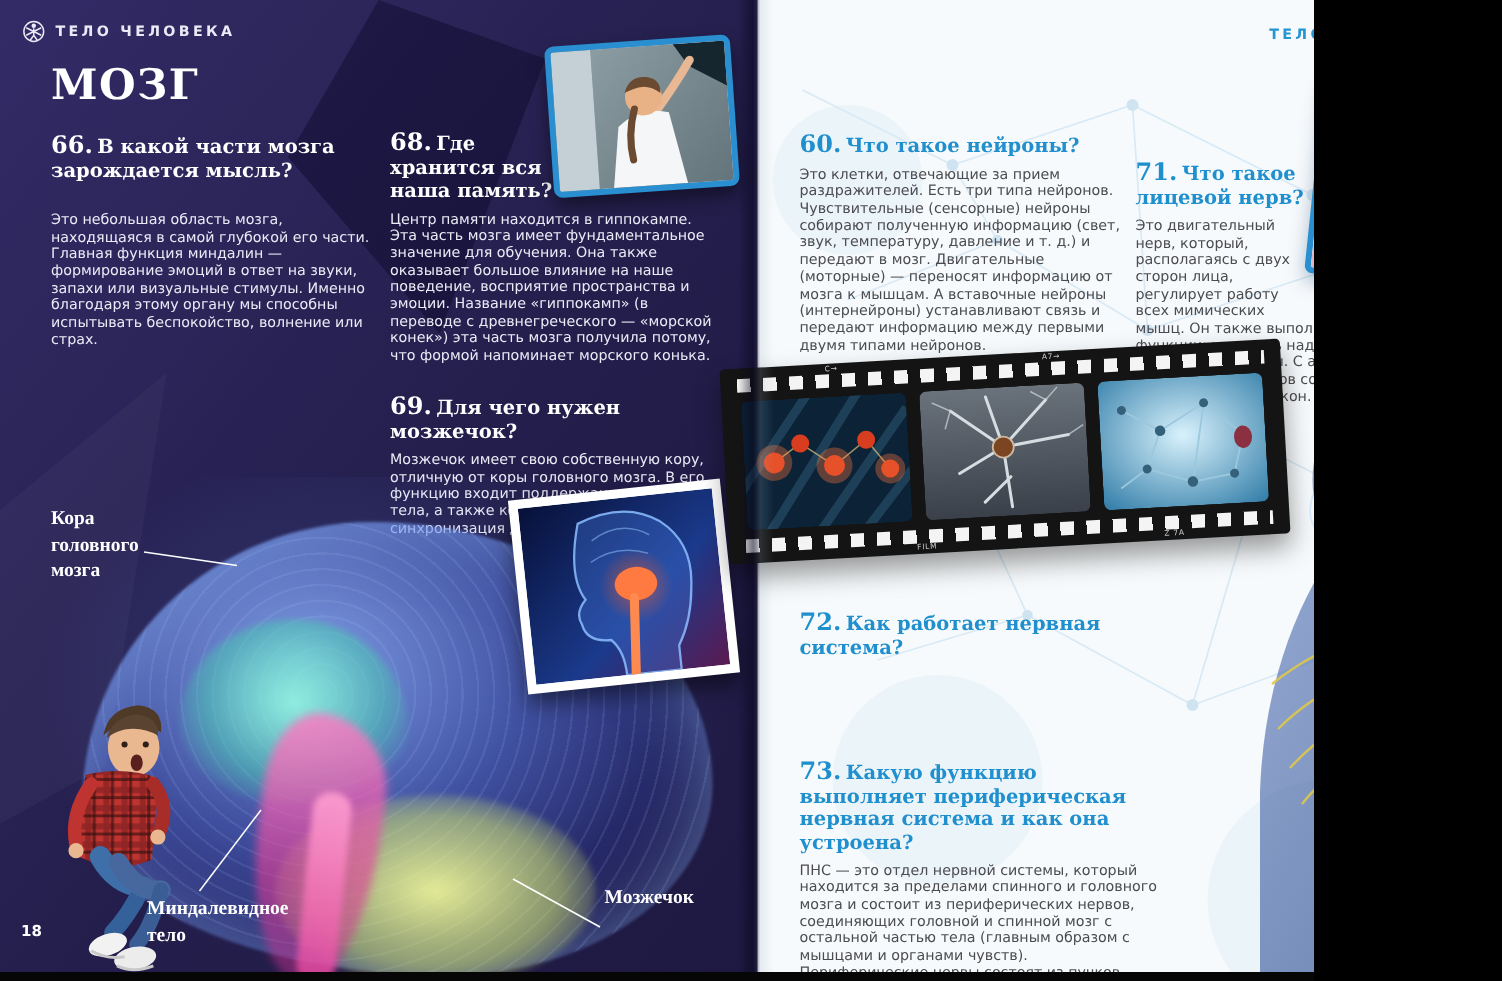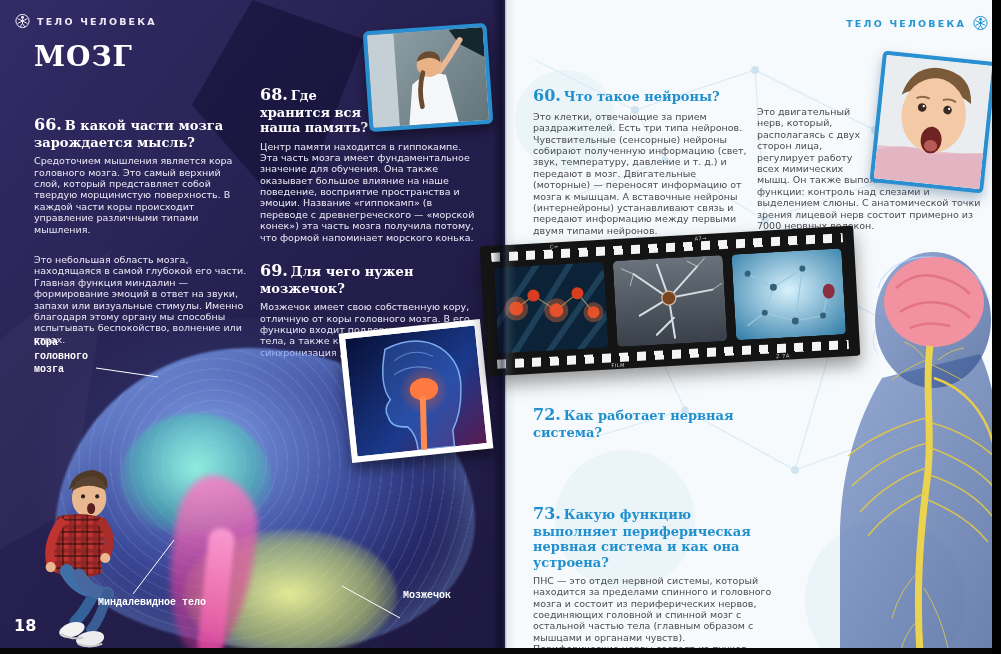--- a/index.html
+++ b/index.html
@@ -1,37 +1,37 @@
 <!DOCTYPE html>
 <html><head>
 <meta charset="utf-8">
 <style>
   * { box-sizing: border-box; margin: 0; padding: 0; }
   html,body { width:1001px; height:654px; overflow:hidden; background:#000; }
-  .spread { position:relative; width:992px; height:654px; font-family:"DejaVu Sans", sans-serif; overflow:hidden; }
+  .spread { position:relative; width:876px; height:654px; font-family:"DejaVu Sans", sans-serif; overflow:hidden; }
 
   
   .page-left { position:absolute; left:0; top:0; width:505px; height:654px;
     background: linear-gradient(128deg,#332b66 0%, #2a2457 32%, #241e4c 55%, #1e1942 100%); overflow:hidden; }
   .facet1 { position:absolute; inset:0; background:rgba(8,4,34,.4);
     clip-path: polygon(50% 0, 72% 6%, 58% 34%, 38% 16%); }
   .facet2 { position:absolute; inset:0; background:rgba(255,255,255,.035);
     clip-path: polygon(0 52%, 22% 38%, 14% 78%, 0 84%); }
   .lp-header { position:absolute; left:15px; top:13px; display:flex; align-items:center; gap:7px;
     color:#ece9f7; font-weight:bold; font-size:9.5px; letter-spacing:2.2px; }
   .rp-header { position:absolute; right:13px; top:15px; display:flex; align-items:center; gap:7px;
     color:#2496d2; font-weight:bold; font-size:9.5px; letter-spacing:2.2px; }
   .series-icon svg { display:block; }
   .lp-title { position:absolute; left:34px; top:40px; color:#ffffff;
     font-family:"DejaVu Serif", serif; font-size:28px; letter-spacing:1px; font-weight:700; }
   .rp-title { position:absolute; left:28px; top:42px; color:#1f8fce;
     font-family:"DejaVu Serif", serif; font-size:26px; letter-spacing:.5px; font-weight:700; white-space:nowrap; }
 
   .col { position:absolute; }
-  .col1 { left:34px; top:88px; width:214px;margin-top:28px; }
+  .col1 { left:34px; top:88px; width:214px; }
   .col2 { left:260px; top:86px; width:221px; }
   .q-title { font-family:"DejaVu Serif", serif; font-weight:700; font-size:13px; line-height:1.18; margin:0 0 5px; }
   .q-num { font-size:16px; margin-right:3px; }
   .q-body { font-size:9.5px; line-height:1.2; }
   .page-left .q-title { color:#ffffff; }
   .page-left .q-body { color:#eceaf6; }
   .q + .q { margin-top:19px; }
   .narrow-title { display:block; width:122px; }
 
   
@@ -65,27 +65,27 @@
   
   .profile-photo { position:absolute; left:345px; top:326px; width:142px; height:130px; background:#fff;
     padding:6px; transform:rotate(-6deg); box-shadow:0 7px 14px rgba(0,0,0,.5); z-index:7; }
   .profile-photo svg { display:block; width:100%; height:100%; }
 
   
   .boy-photo { position:absolute; left:16px; top:460px; width:127px; height:192px; z-index:8; }
   .boy-photo svg { display:block; width:100%; height:100%; }
 
   
-  .brain-label { position:absolute; color:#ffffff; font-family:Liberation Mono, monospace; font-weight:700;
-    font-size:10px; line-height:1.35; z-index:9; }
+  .brain-label { position:absolute; color:#ffffff; font-family:Liberation Serif, serif; font-weight:700;
+    font-size:13px; line-height:1.35; z-index:9; }
   .label-cortex { left:34px; top:336px; width:74px; }
   .label-amygdala { left:98px; top:596px; width:112px; }
   .label-cerebellum { left:403px; top:589px; width:90px; }
   .label-lines { position:absolute; left:0; top:0; width:505px; height:654px; z-index:8; pointer-events:none; }
-  .page-num { position:absolute; left:14px; top:616px; color:#ffffff; font-weight:bold; font-size:16px; z-index:9; }
+  .page-num { position:absolute; left:14px; top:616px; color:#ffffff; font-weight:bold; font-size:10px; z-index:9; }
 
   
   .page-right { position:absolute; left:505px; top:0; width:496px; height:654px; background:#f7fafc; overflow:hidden; }
   .neuro-pattern { position:absolute; left:0; top:0; opacity:.85; }
   .page-right .q-title { color:#1f8fce; }
   .page-right .q-body { color:#4b4b50; }
   .rq { position:absolute; }
   .rq70 { left:28px; top:87px; width:216px; }
   .rq71 { left:252px; top:87px; width:237px; }
   .rq72 { left:28px; top:387px; width:238px; }
@@ -138,21 +138,20 @@
         </svg>
       </span>
       <span>ТЕЛО ЧЕЛОВЕКА</span>
     </div>
 
     <h1 class="lp-title">МОЗГ</h1>
 
     <div class="col col1">
       <section class="q">
         <h2 class="q-title"><span class="q-num">66.</span><span>В какой части мозга зарождается мысль?</span></h2>
-        <p class="q-body">Средоточием мышления является кора головного мозга. Это самый верхний слой, который представляет собой твердую морщинистую поверхность. В каждой части коры происходит управление различными типами мышления.</p>
       </section>
       <section class="q">
         <p class="q-body">Это небольшая область мозга, находящаяся в самой глубокой его части. Главная функция миндалин — формирование эмоций в ответ на звуки, запахи или визуальные стимулы. Именно благодаря этому органу мы способны испытывать беспокойство, волнение или страх.</p>
       </section>
     </div>
 
     <div class="col col2">
       <section class="q">
         <h2 class="q-title narrow-title"><span class="q-num">68.</span><span>Где хранится вся наша память?</span></h2>
         <p class="q-body">Центр памяти находится в гиппокампе. Эта часть мозга имеет фундаментальное значение для обучения. Она также оказывает большое влияние на наше поведение, восприятие пространства и эмоции. Название «гиппокамп» (в переводе с древнегреческого — «морской конек») эта часть мозга получила потому, что формой напоминает морского конька.</p>
@@ -298,20 +297,21 @@
       </span>
     </div>
 
 
     <section class="rq rq70 q">
       <h2 class="q-title"><span class="q-num">60.</span><span>Что такое нейроны?</span></h2>
       <p class="q-body">Это клетки, отвечающие за прием раздражителей. Есть три типа нейронов. Чувствительные (сенсорные) нейроны собирают полученную информацию (свет, звук, температуру, давление и т. д.) и передают в мозг. Двигательные (моторные) — переносят информацию от мозга к мышцам. А вставочные нейроны (интернейроны) устанавливают связь и передают информацию между первыми двумя типами нейронов.</p>
     </section>
 
     <section class="rq rq71 q">
+      <h2 class="q-title narrow-title"><span class="q-num">71.</span><span>Что такое лицевой нерв?</span></h2>
       <p class="q-body"><span class="wrap-spacer"></span><span>Это двигательный нерв, который, располагаясь с двух сторон лица, регулирует работу всех мимических мышц. Он также выполняет второстепенные функции: контроль над слезами и выделением слюны. С анатомической точки зрения лицевой нерв состоит примерно из 7000 нервных волокон.</span></p>
     </section>
 
     <section class="rq rq72 q">
       <h2 class="q-title"><span class="q-num">72.</span><span>Как работает нервная система?</span></h2>
     </section>
 
     <section class="rq rq73 q">
       <h2 class="q-title"><span class="q-num">73.</span><span>Какую функцию выполняет периферическая нервная система и как она устроена?</span></h2>
       <p class="q-body">ПНС — это отдел нервной системы, который находится за пределами спинного и головного мозга и состоит из периферических нервов, соединяющих головной и спинной мозг с остальной частью тела (главным образом с мышцами и органами чувств). Периферические нервы состоят из пучков аксонов (окончаний нейронов), и благодаря им информация поступает в центральную нервную систему.</p>

